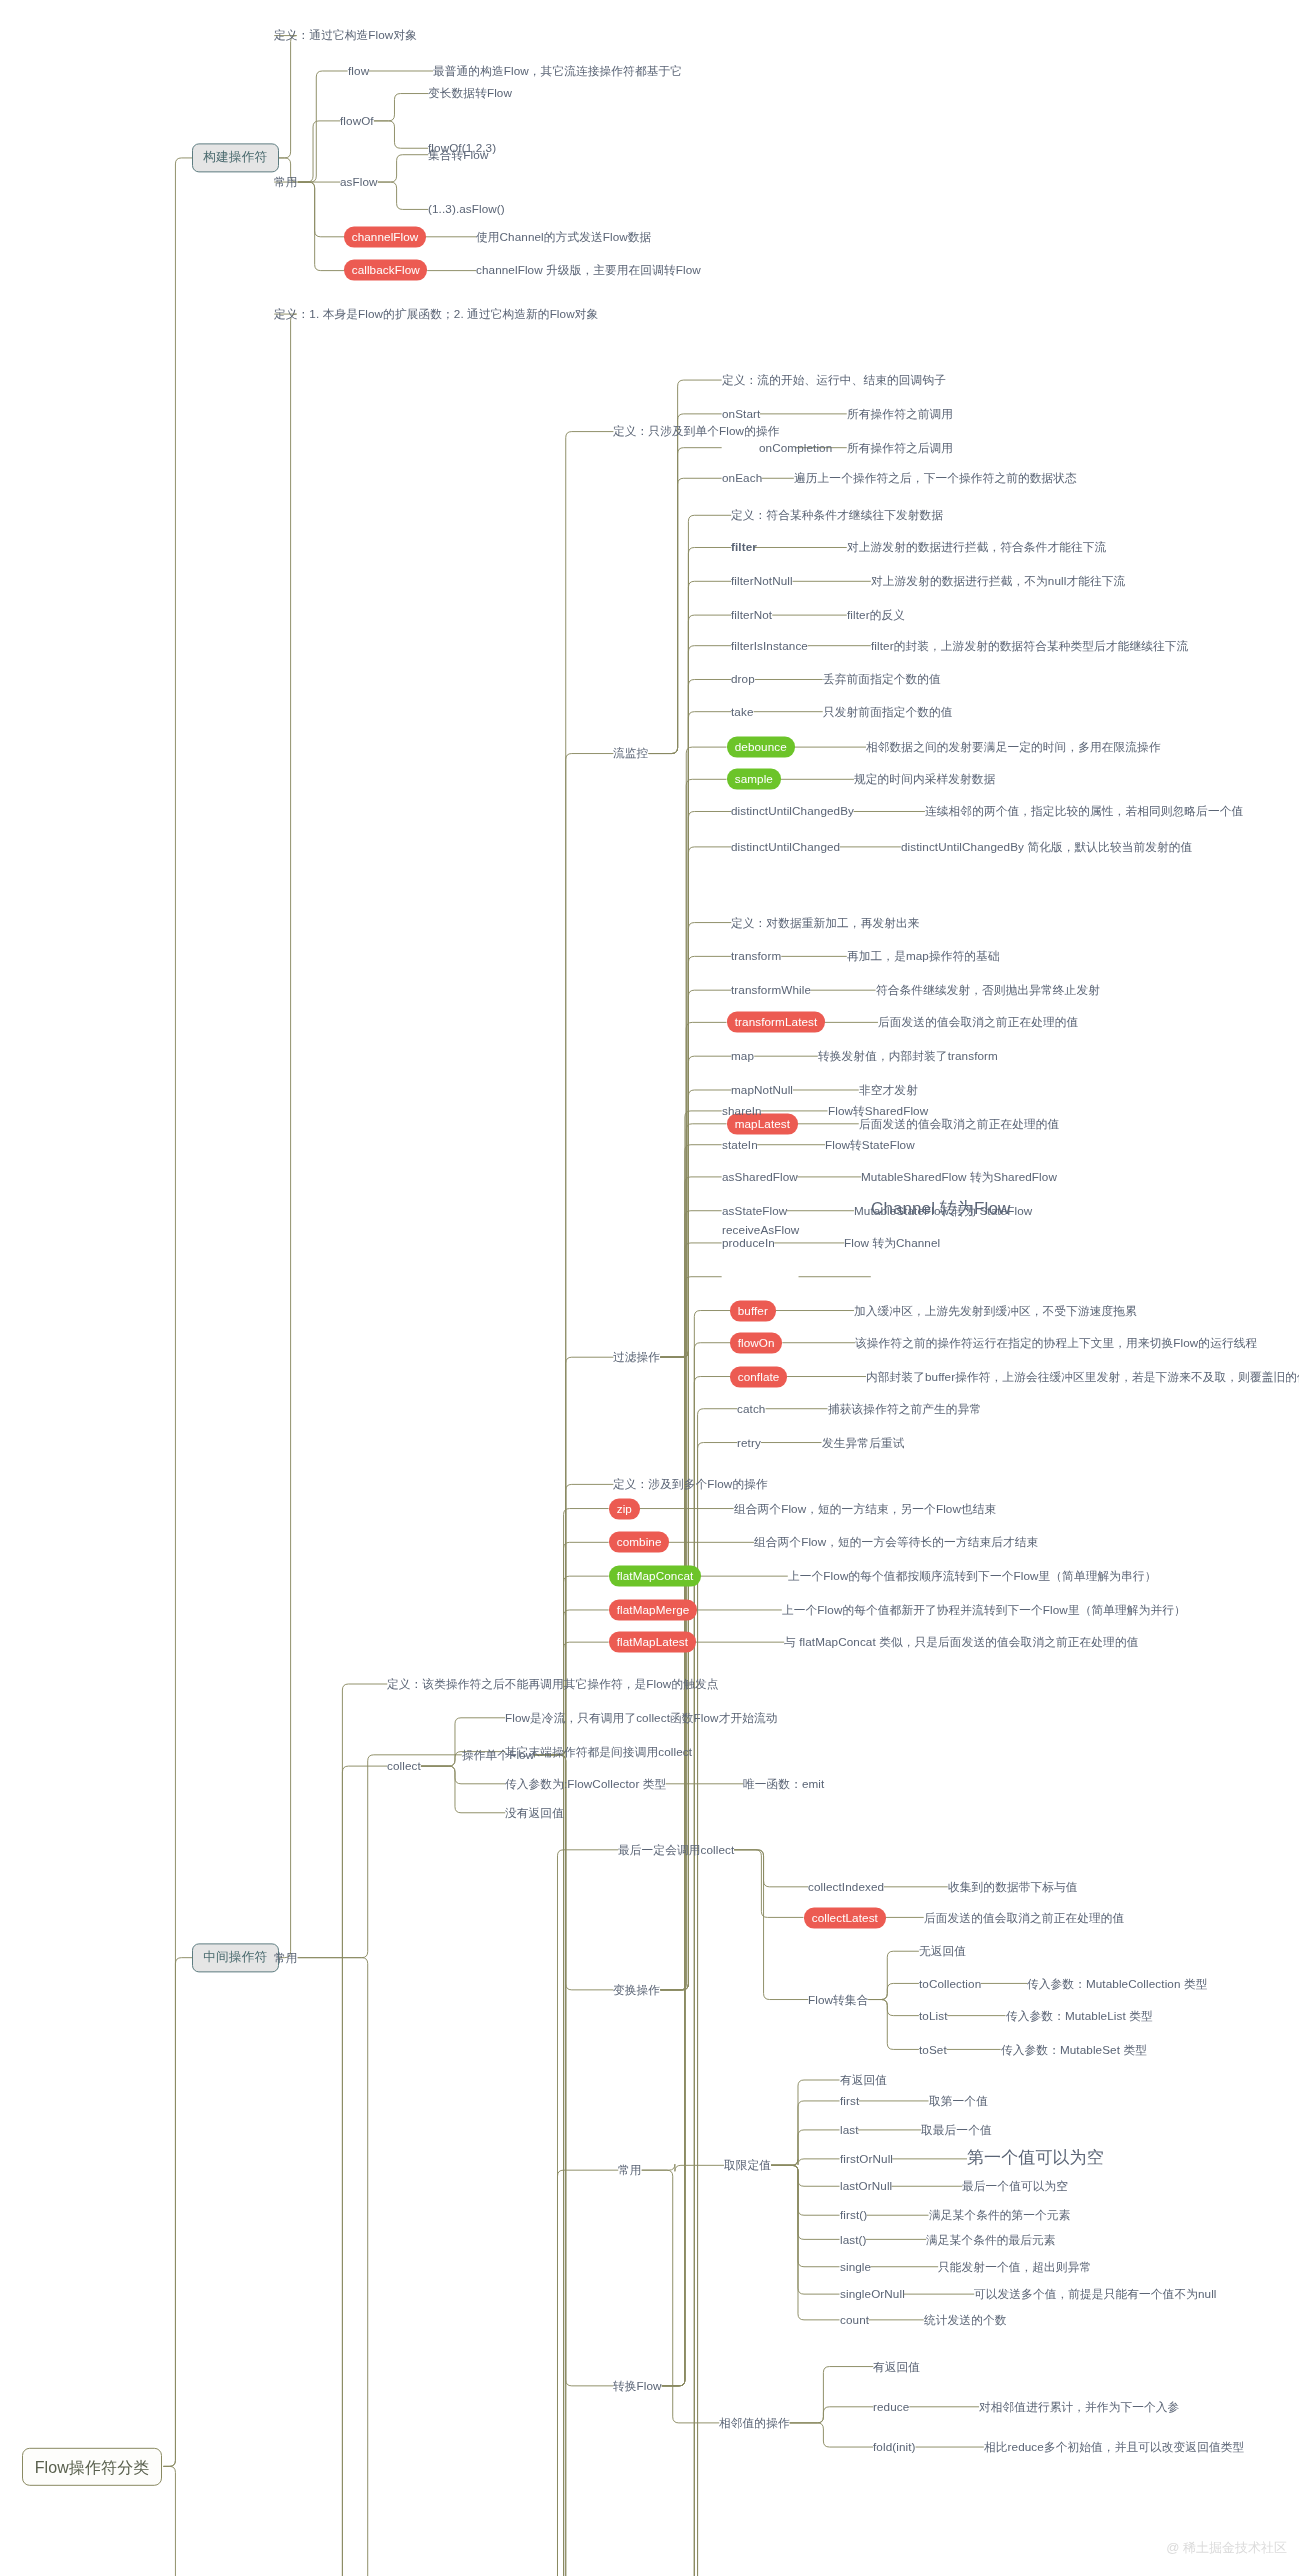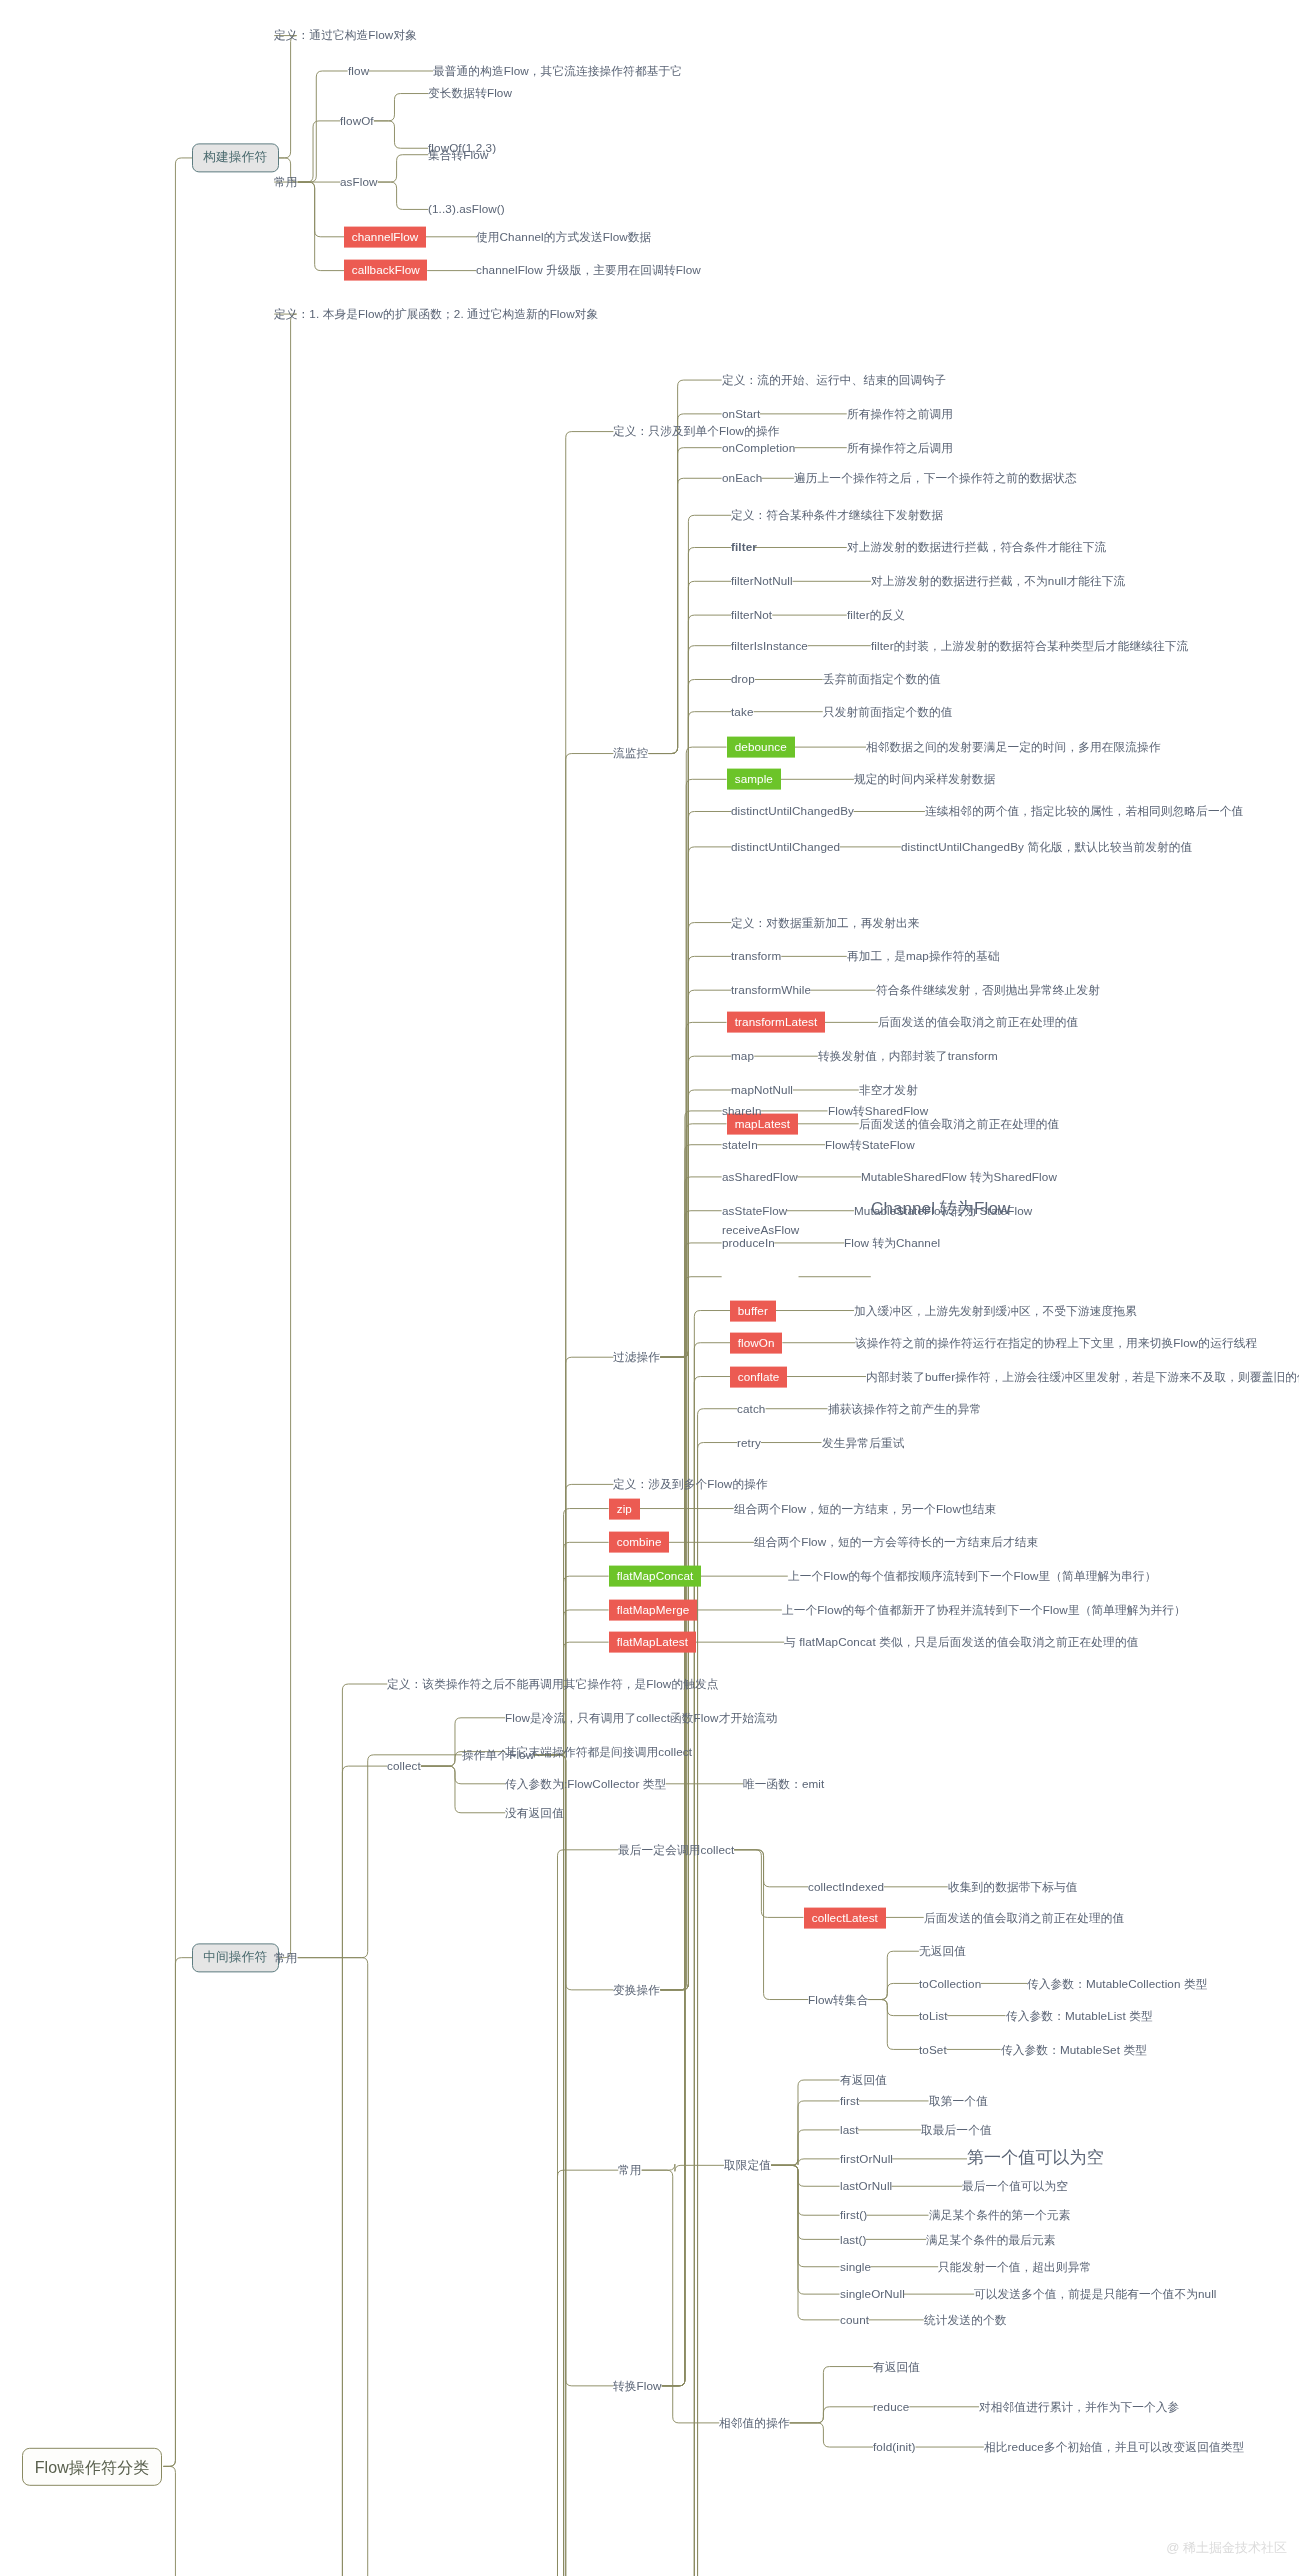--- a/index.html
+++ b/index.html
@@ -33,21 +33,21 @@
   .node.l1 {
     font-size:10.7px;
     color:#4a6a6e;
     background:#e5e5e5;
     border:1px solid #5d7c80;
     border-radius:6.9px;
     padding:6px 10.3px;
   }
   .node.pill {
     color:#ffffff;
-    border-radius:0;
+    border-radius:10px;
     padding:3.4px 7.7px;
     font-size:10px;
   }
   .node.pill.red { background:#ec5b52; }
   .node.pill.green { background:#6cc429; }
 
   .watermark {
     position:absolute;
     right:12px; bottom:19px;
     font-size:13px;
@@ -246,21 +246,21 @@
 
   <div class="node" style="left: 613px; top: 431px; font-size: 11.7px;">定义：只涉及到单个Flow的操作</div>
   <div class="node" style="left: 613px; top: 753px; font-size: 11.7px;">流监控</div>
   <div class="node" style="left: 613px; top: 1357px; font-size: 11.7px;">过滤操作</div>
   <div class="node" style="left: 613px; top: 1990px; font-size: 11.7px;">变换操作</div>
   <div class="node" style="left: 613px; top: 2386px; font-size: 11.7px;">转换Flow</div>
 
   <div class="node" style="left: 722px; top: 380px; font-size: 11.7px;">定义：流的开始、运行中、结束的回调钩子</div>
   <div class="node" style="left: 722px; top: 414px; font-size: 11.7px;">onStart</div>
   <div class="node" style="left: 847px; top: 414px; font-size: 11.7px;">所有操作符之前调用</div>
-  <div class="node" style="left: 722px; top: 448px; font-size: 11.7px;">onCompletion</div>
+  <div class="node" style="left: 759px; top: 448px; font-size: 11.7px;">onCompletion</div>
   <div class="node" style="left: 847px; top: 448px; font-size: 11.7px;">所有操作符之后调用</div>
   <div class="node" style="left: 722px; top: 478px; font-size: 11.7px;">onEach</div>
   <div class="node" style="left: 794px; top: 478px; font-size: 11.7px;">遍历上一个操作符之后，下一个操作符之前的数据状态</div>
 
   <div class="node" style="left: 731px; top: 515px; font-size: 11.7px;">定义：符合某种条件才继续往下发射数据</div>
   <div class="node" style="left: 731px; top: 547px; font-size: 11.7px; font-weight: bold;">filter</div>
   <div class="node" style="left: 847px; top: 547px; font-size: 11.7px;">对上游发射的数据进行拦截，符合条件才能往下流</div>
   <div class="node" style="left: 731px; top: 581px; font-size: 11.7px;">filterNotNull</div>
   <div class="node" style="left: 871px; top: 581px; font-size: 11.7px;">对上游发射的数据进行拦截，不为null才能往下流</div>
   <div class="node" style="left: 731px; top: 615px; font-size: 11.7px;">filterNot</div>

